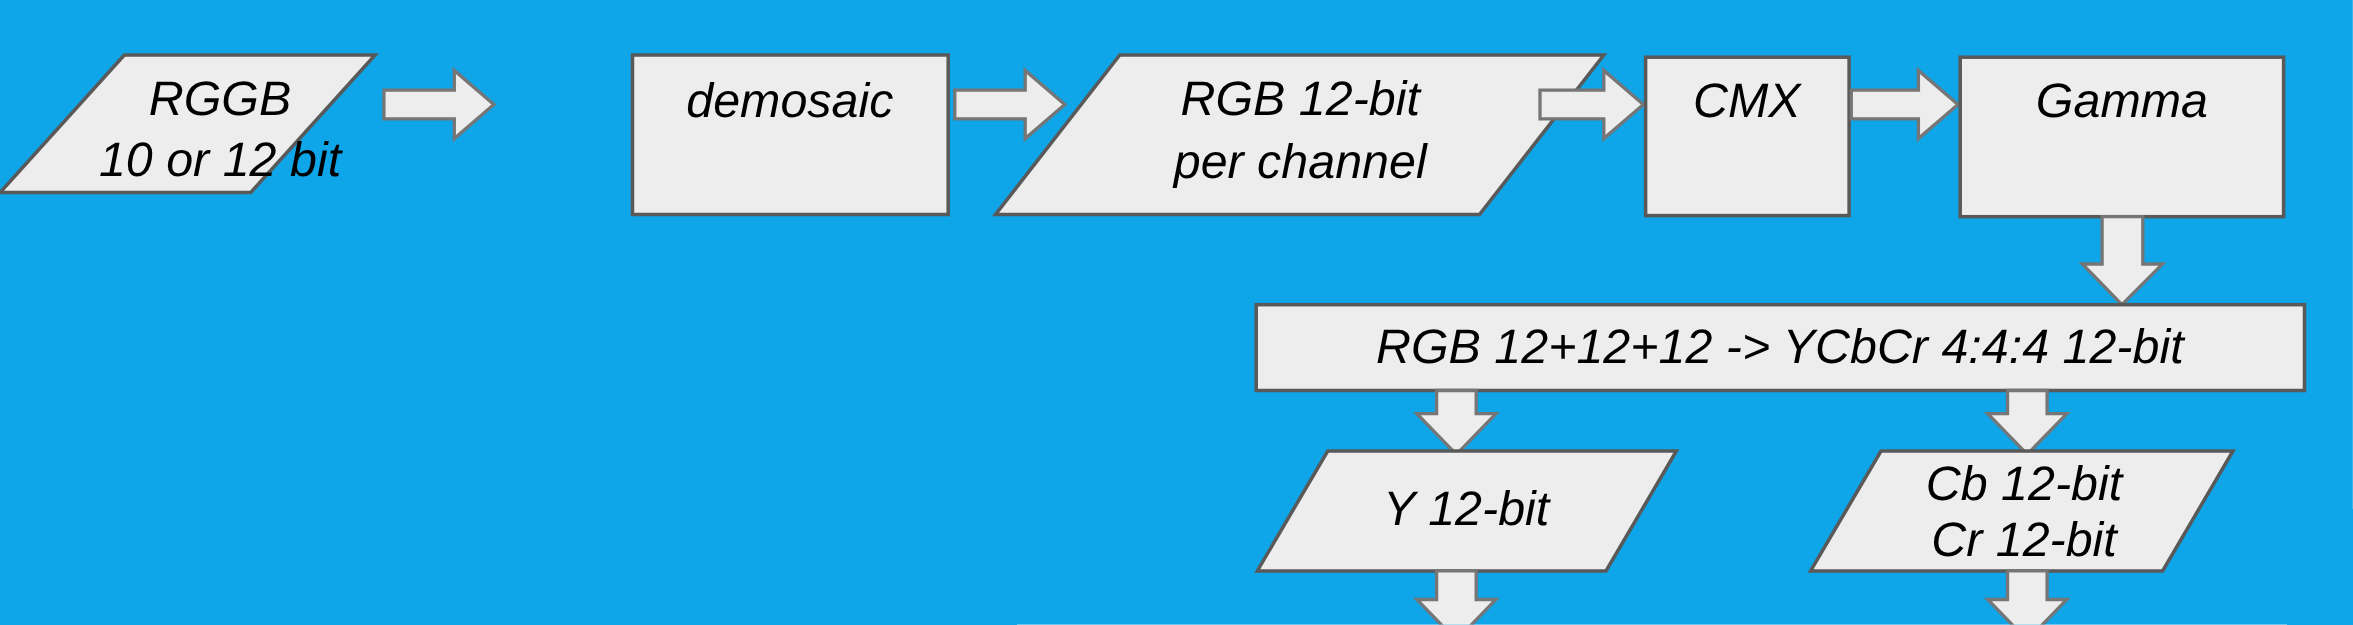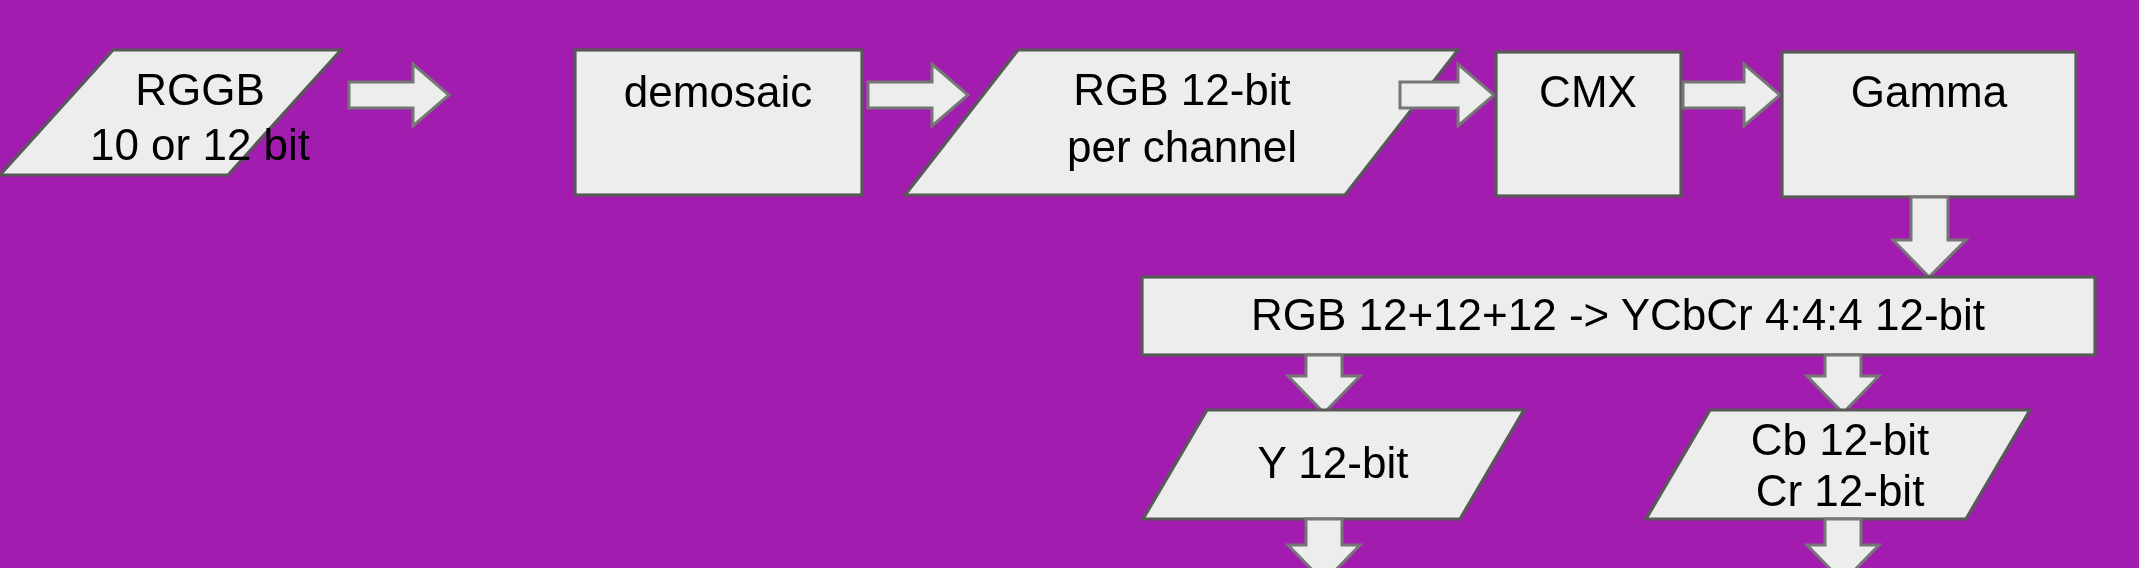--- a/index.html
+++ b/index.html
@@ -5,23 +5,24 @@
 <style>
   html, body {
     margin: 0;
     padding: 0;
     background: #ffffff;
   }
   #canvas {
     position: relative;
     width: 2139px;
     height: 568px;
-    background: #a21caf;
+    background: #0ea5e9;
     overflow: hidden;
     font-family: "Liberation Sans", sans-serif;
+    font-style: italic;
   }
   #diagram-svg {
     position: absolute;
     left: 0;
     top: 0;
     width: 2139px;
     height: 568px;
   }
   .node-shape {
     fill: #ededed;

